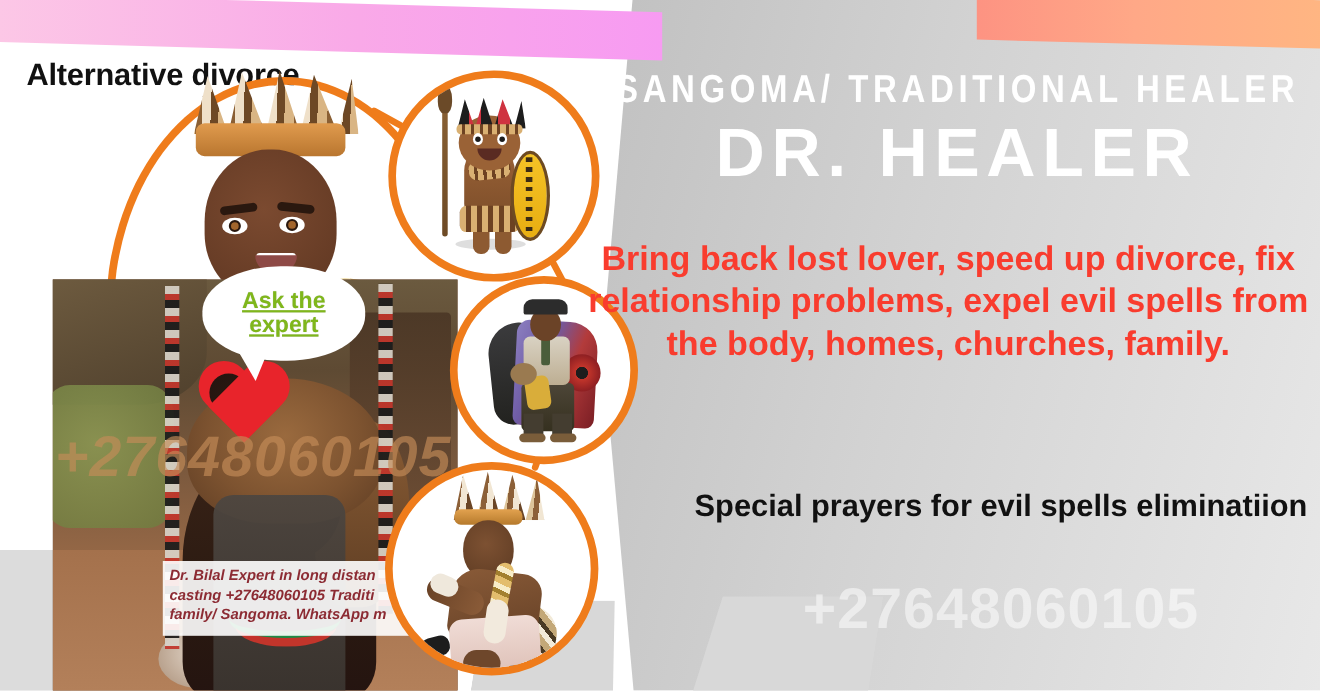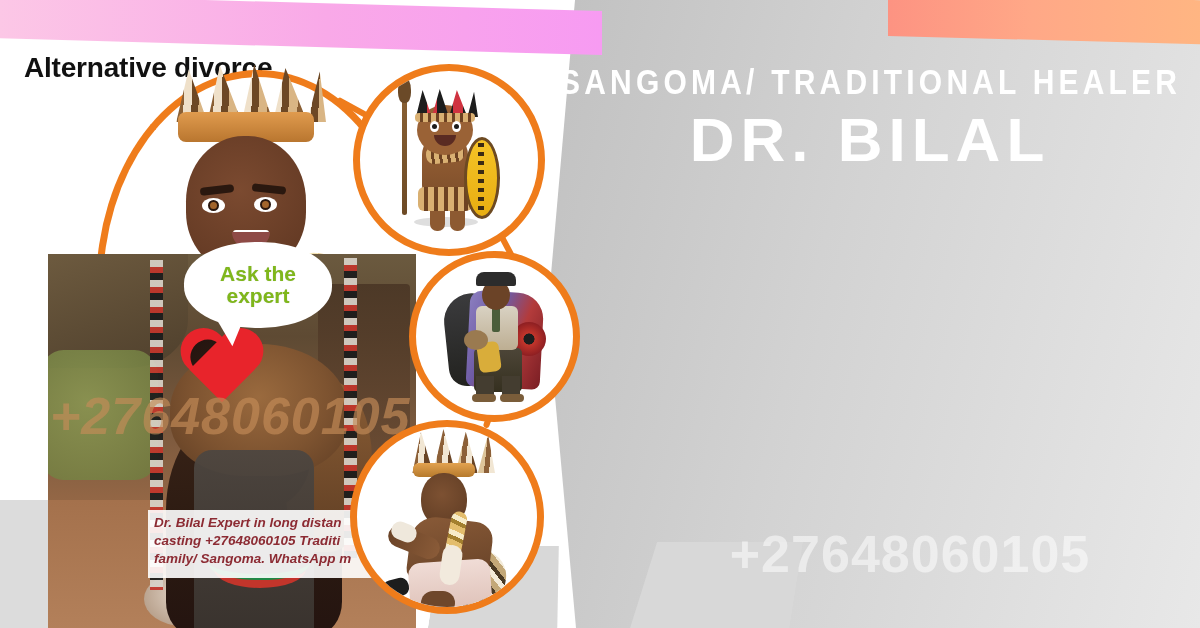--- a/index.html
+++ b/index.html
@@ -110,21 +110,21 @@
     background:radial-gradient(circle at 50% 50%,#2b1a11,#241410);border-radius:35px 35px 0 0;}
   .heart-inner:before{left:35px;transform:rotate(-45deg);transform-origin:0 100%;}
   .heart-inner:after{left:0;transform:rotate(45deg);transform-origin:100% 100%;}
 
   .bubble{
     position:absolute;left:184px;top:242px;width:148px;height:86px;background:#fff;
     border-radius:48%;display:flex;align-items:center;justify-content:center;
   }
   .bubble-txt{
     color:#7fb71b;font-weight:bold;font-size:21px;line-height:1.05;text-align:center;
-    width:94px;text-shadow:0 0 1px rgba(0,0,0,.2);
+    width:94px;text-shadow:0 0 1px rgba(0,0,0,.2);text-decoration:underline;
   }
   .bubble-tail{
     position:absolute;left:216px;top:312px;width:0;height:0;
     border-left:14px solid transparent;border-right:20px solid transparent;
     border-top:34px solid #fff;transform:rotate(-8deg);
   }
 
   .photo-wm{
     position:absolute;left:50px;top:386px;width:380px;
     font-size:52px;font-style:italic;font-weight:bold;color:rgba(196,140,88,.66);
@@ -409,16 +409,18 @@
     <div class="w3-sash"></div>
     <div class="w3-wrap"></div>
     <div class="w3-cuff"></div>
     <div class="w3-arm"></div>
     <div class="w3-armcuff"></div>
     <div class="w3-leg"></div>
     <div class="w3-hand"></div>
   </div>
 
   <div class="kicker">SANGOMA/ TRADITIONAL HEALER</div>
-  <div class="brand">DR. BILAL</div>
+  <div class="brand">DR. HEALER</div>
+  <div class="lede">Bring back lost lover, speed up divorce, fix relationship problems, expel evil spells from the body, homes, churches, family.</div>
+  <div class="sub">Special prayers for  evil spells eliminatiion</div>
   <div class="wm-phone">+27648060105</div>
 
 </div>
 
 </body></html>

